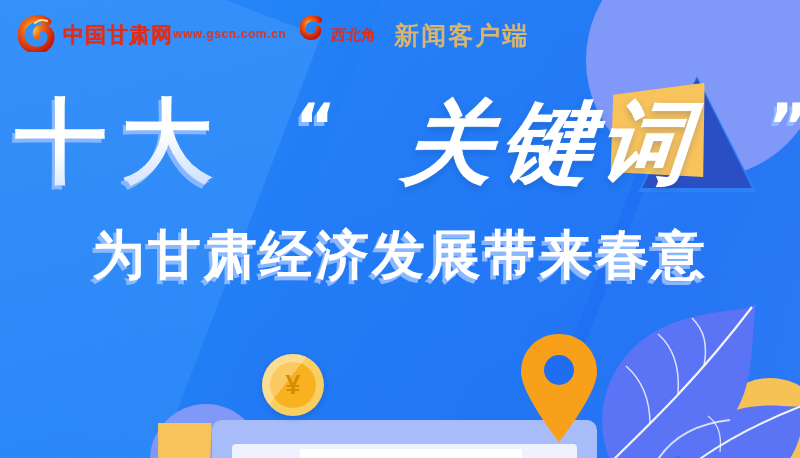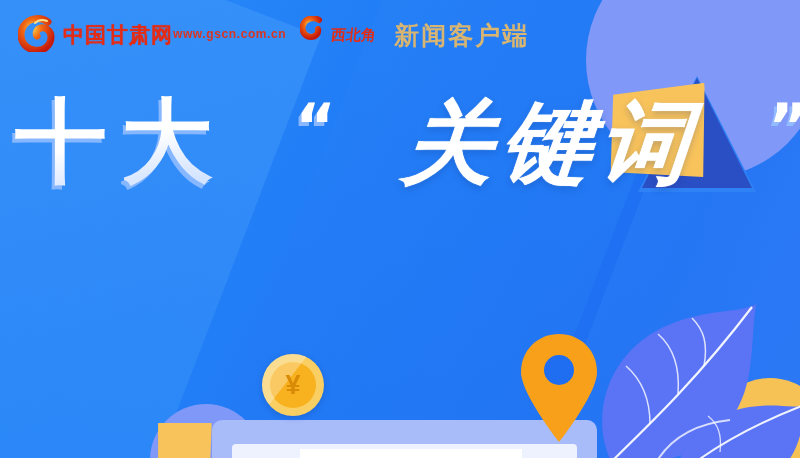--- a/index.html
+++ b/index.html
@@ -302,14 +302,15 @@
     <span class="app-name">新闻客户端</span>
   </div>
 
   <div class="title-row">
     <span class="t-shi-da">十大</span>
     <span class="quote-mark q-open">“</span>
     <span class="t-keyword">关键词</span>
     <span class="quote-mark q-close">”</span>
   </div>
 
+  <div class="subtitle">为甘肃经济发展带来春意</div>
 
 </div>
 
 </body></html>

